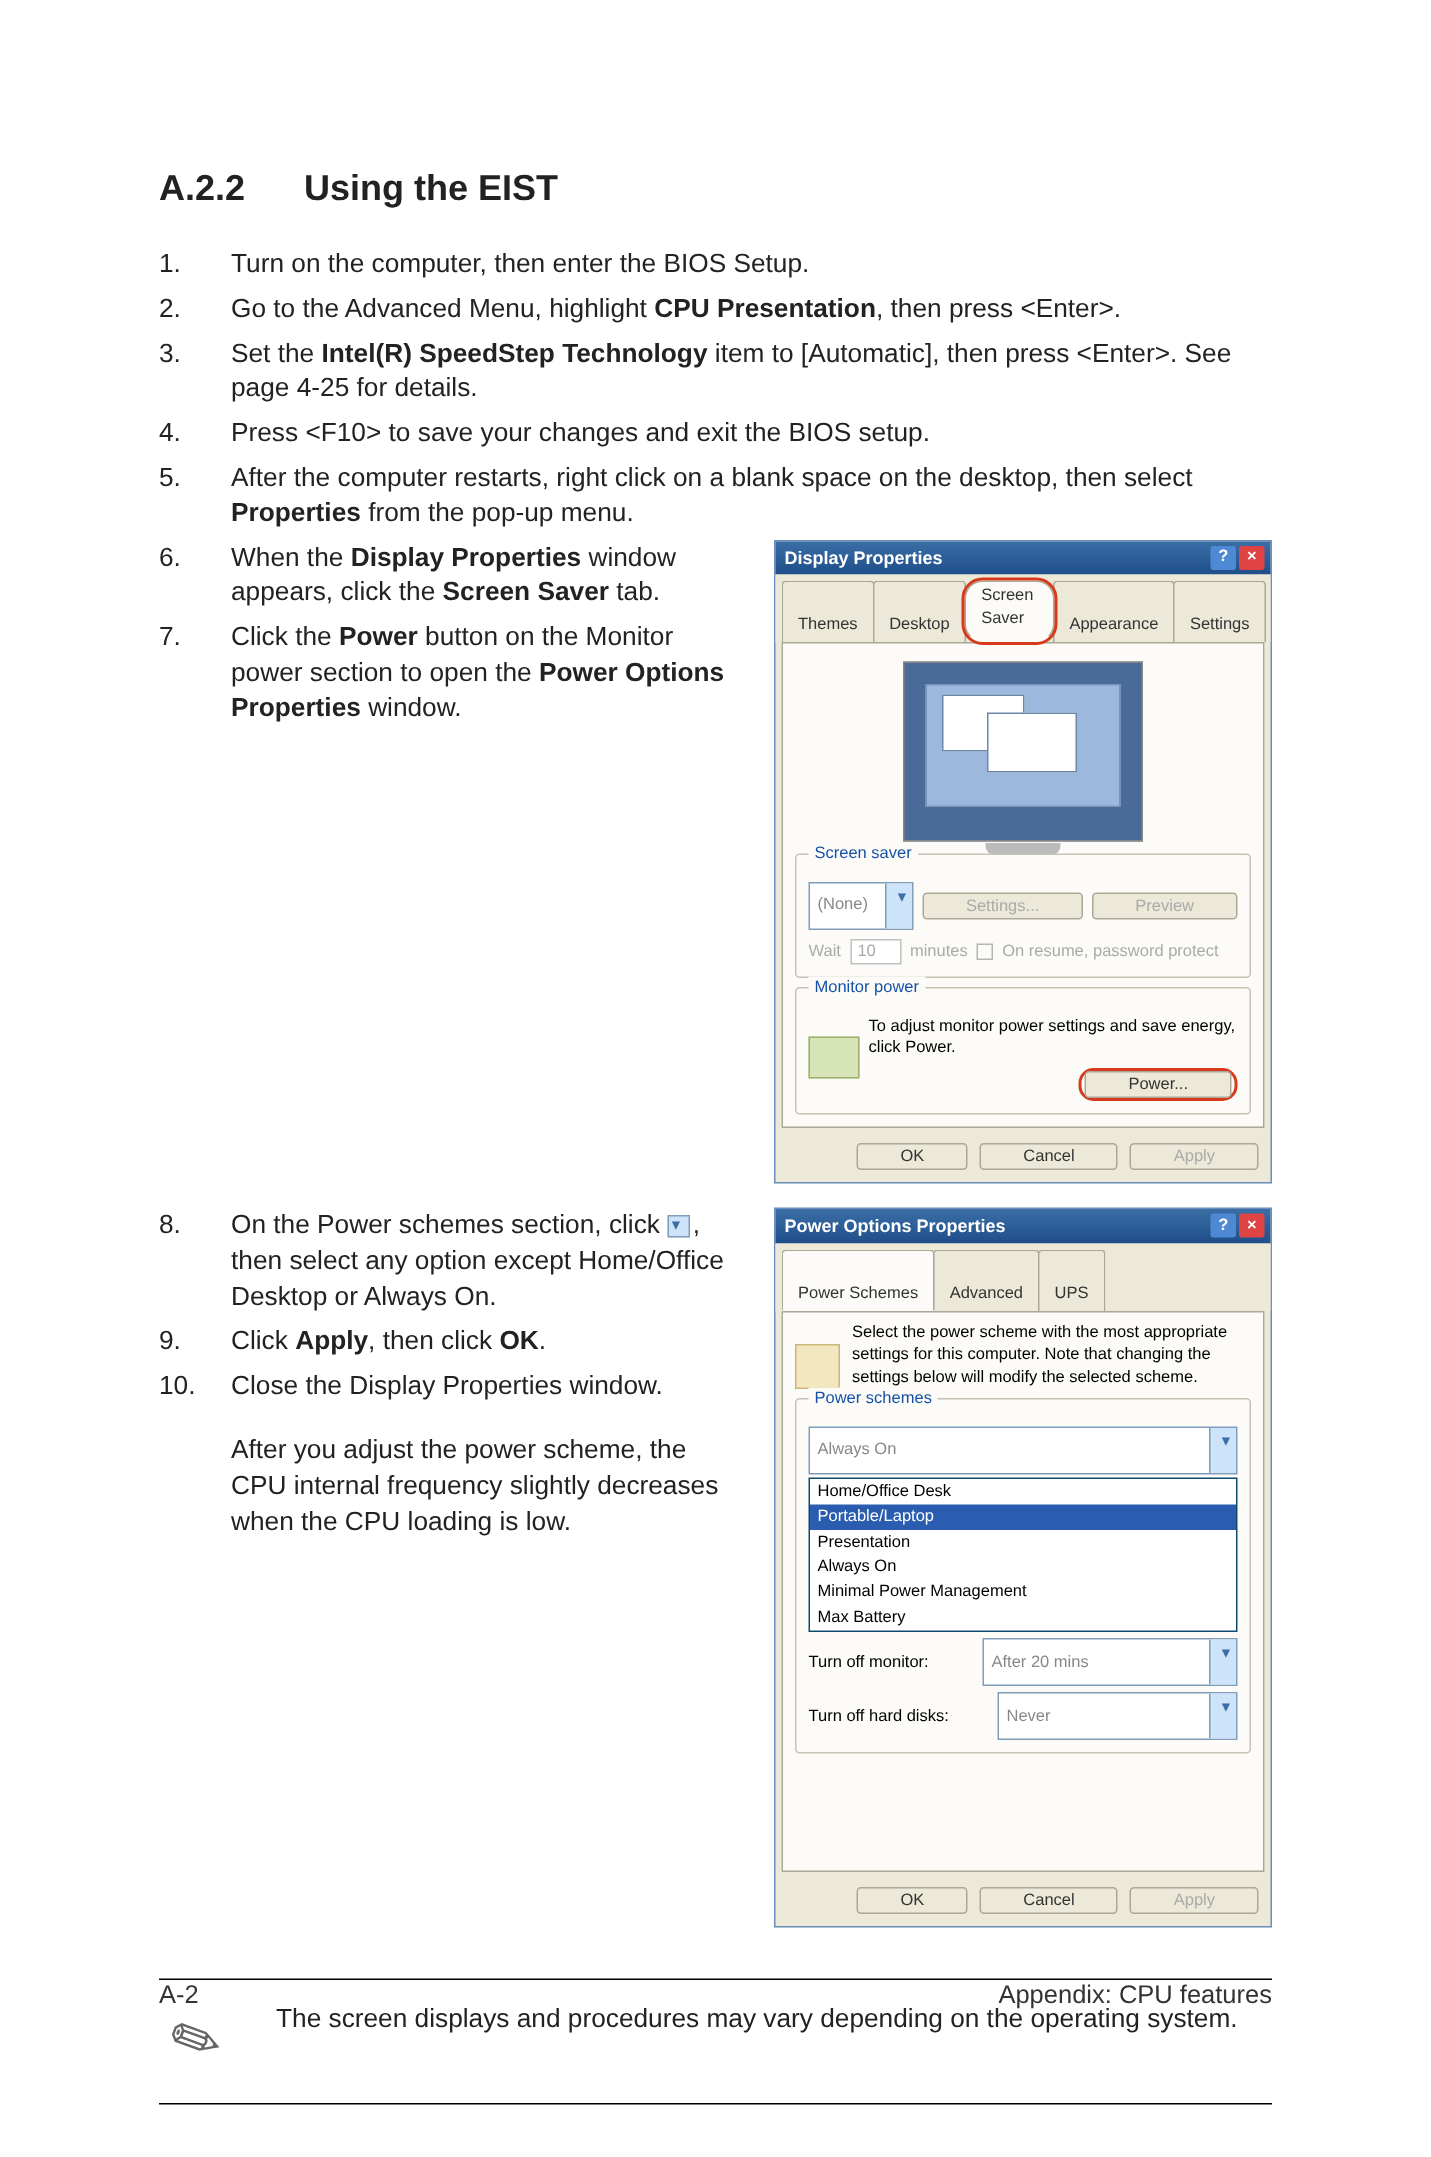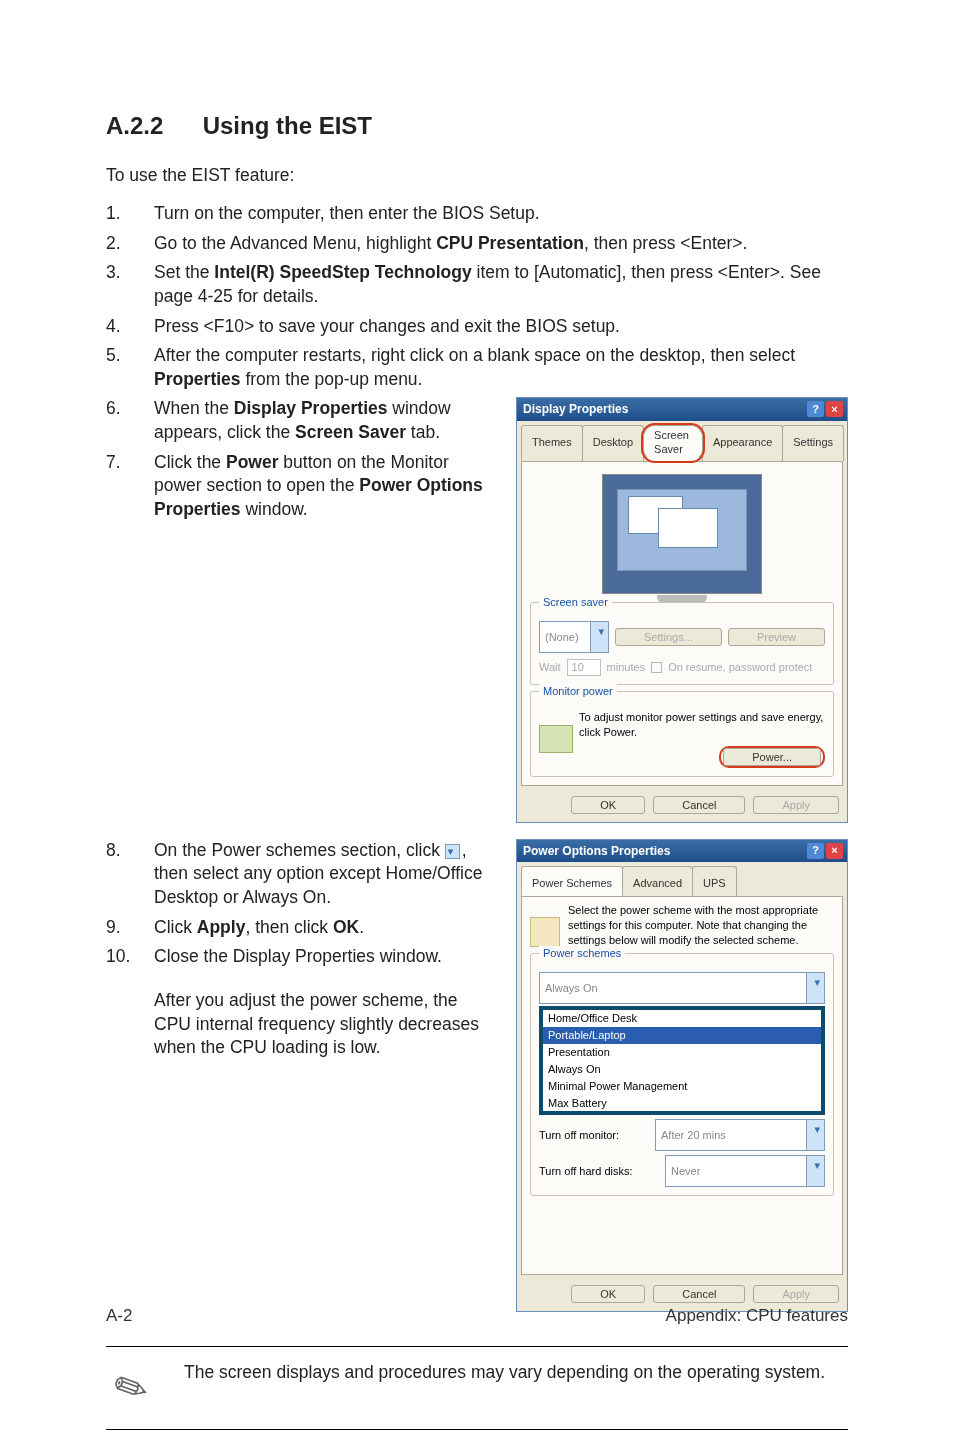--- a/index.html
+++ b/index.html
@@ -68,21 +68,21 @@
   .tbtn.help{background:#4e89d3;color:#fff;}
   .tbtn.close{background:#e04343;color:#fff;}
   .tabs {
     display:flex;
     padding:4px 4px 0 4px;
     gap:0;
     font-size:11px;
     background:#ece9d8;
   }
   .tab {
-    padding:9px 10px 4px;
+    padding:21px 10px 4px;
     border:1px solid #aca899;
     border-bottom:none;
     background:#ece9d8;
     color:#333;
     position:relative;
     border-radius:3px 3px 0 0;
     margin-right:-1px;
   }
   .tab.active{
     background:#fcfbf7;
@@ -149,54 +149,53 @@
   }
   .xp-btn.disabled{color:#aaa;}
   .row{display:flex;align-items:center;gap:6px;}
   .dialog-buttons{
     display:flex;justify-content:flex-end;gap:8px;padding:6px 8px 8px;
   }
   .red-oval{
     border:2px solid #d73a1a;border-radius:10px;padding:0 2px;display:inline-block;
   }
   .schemes-list{
-    border:4px solid #0c4a6e;background:#fff;font-size:11px;
+    border:1px solid #0c4a6e;background:#fff;font-size:11px;
   }
   .schemes-list .opt{padding:1px 5px;}
   .schemes-list .opt.sel{background:#2a5db0;color:#fff;}
   .inline-dropdown-icon{
     display:inline-block;width:15px;height:15px;
     border:1px solid #7f9db9;background:#cde3f9;
     position:relative;vertical-align:middle;margin-right:2px;
   }
   .inline-dropdown-icon::after{
     content:"▾";position:absolute;left:2px;top:-1px;font-size:11px;color:#3a6ea5;
   }
   .note-box{
     display:flex;align-items:flex-start;gap:28px;
     margin-top:34px;
     border-top:1px solid #000;border-bottom:1px solid #000;
     padding:14px 0 14px 0;
   }
   .note-icon{ font-size:40px;color:#666;width:50px;text-align:center;transform:rotate(-25deg); }
   .footer{
-    position:absolute;bottom:112px;left:106px;right:106px;
+    position:absolute;bottom:98px;left:106px;right:106px;
     display:flex;justify-content:space-between;font-size:17px;color:#333;
   }
 </style>
 </head>
 <body>
 
 <div class="page">
   <h2 class="section-title">
     <span class="section-num">A.2.2</span>
     <span>Using the EIST</span>
   </h2>
 
-  <p class="intro">To use the EIST feature:</p>
 
   <ol class="steps">
     <li>
       <span class="num">1.</span>
       <span class="body">Turn on the computer, then enter the BIOS Setup.</span>
     </li>
     <li>
       <span class="num">2.</span>
       <span class="body">
         <span>Go to the Advanced Menu, highlight </span><span class="b">CPU Presentation</span><span>, then press &lt;Enter&gt;.</span>

